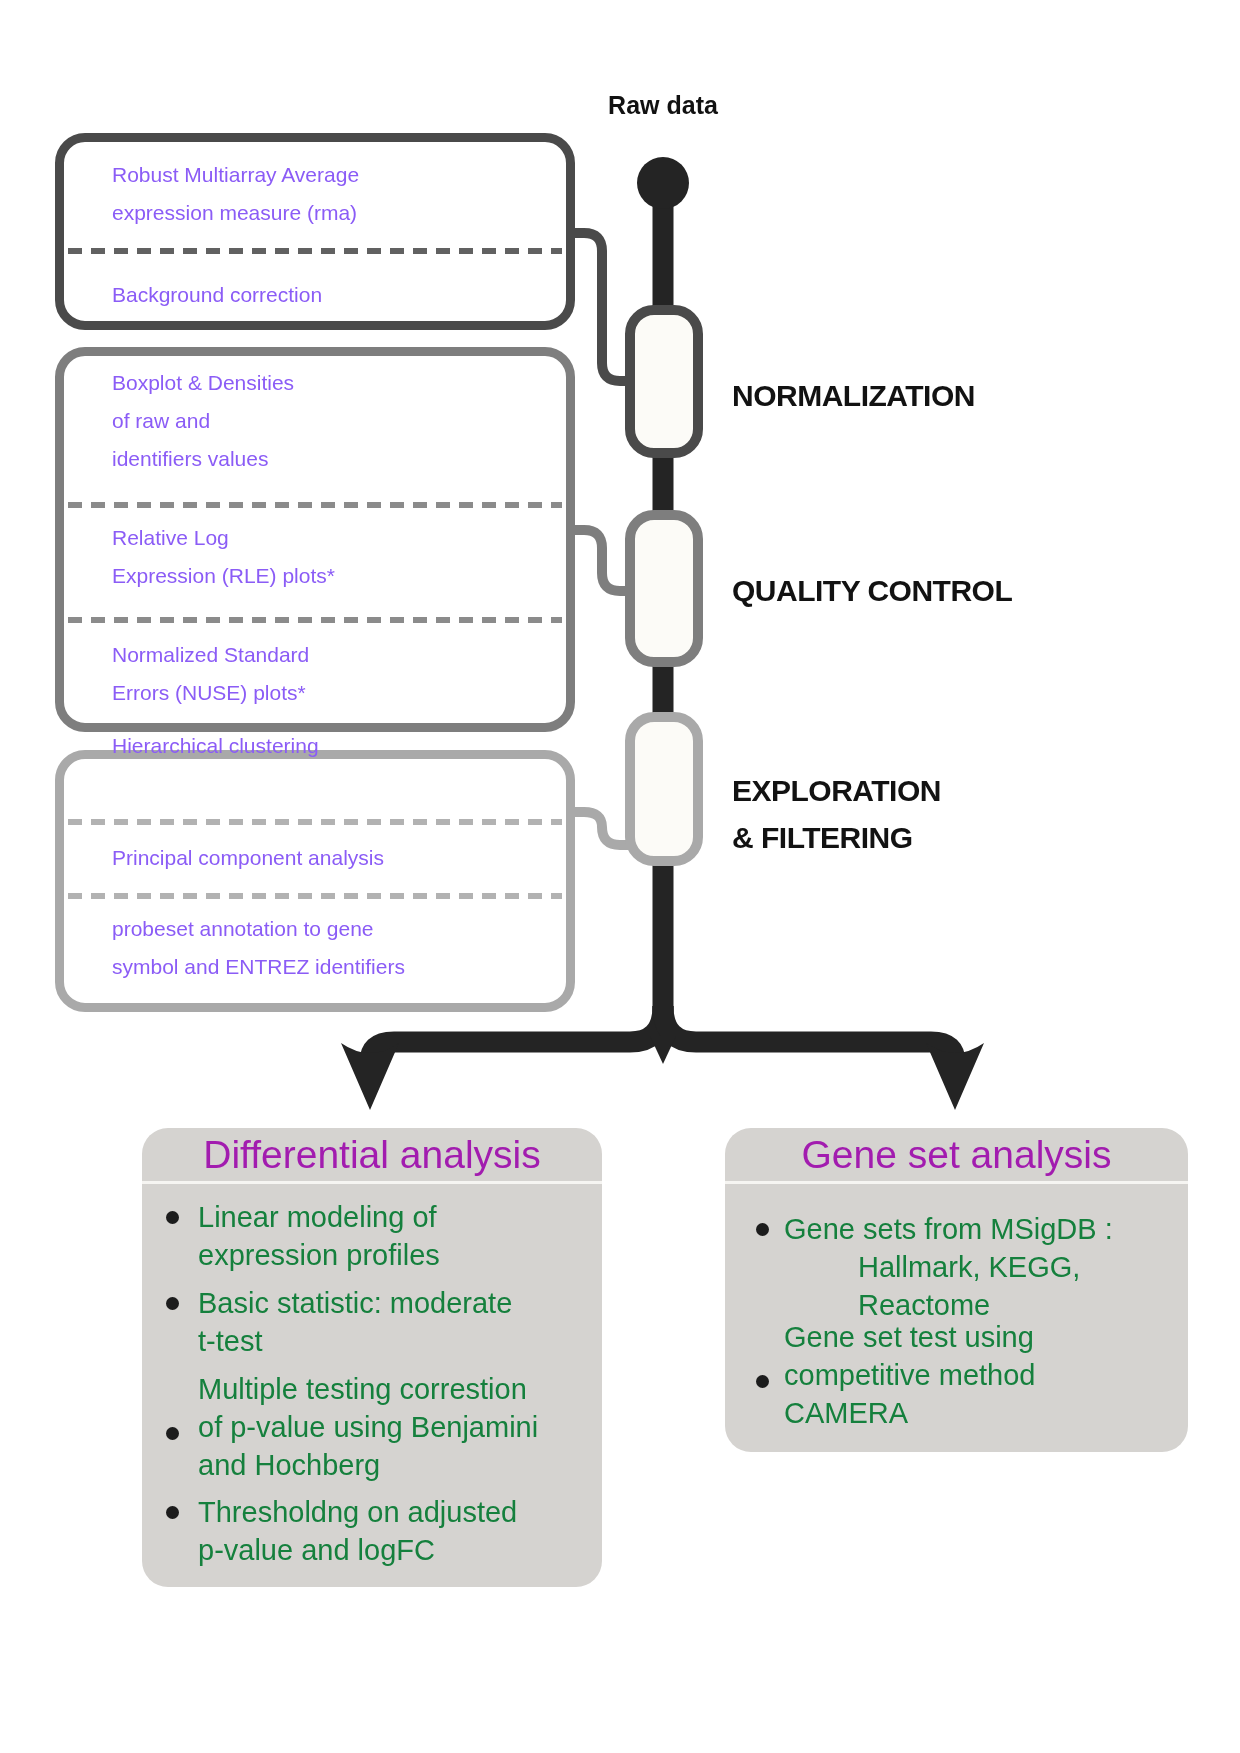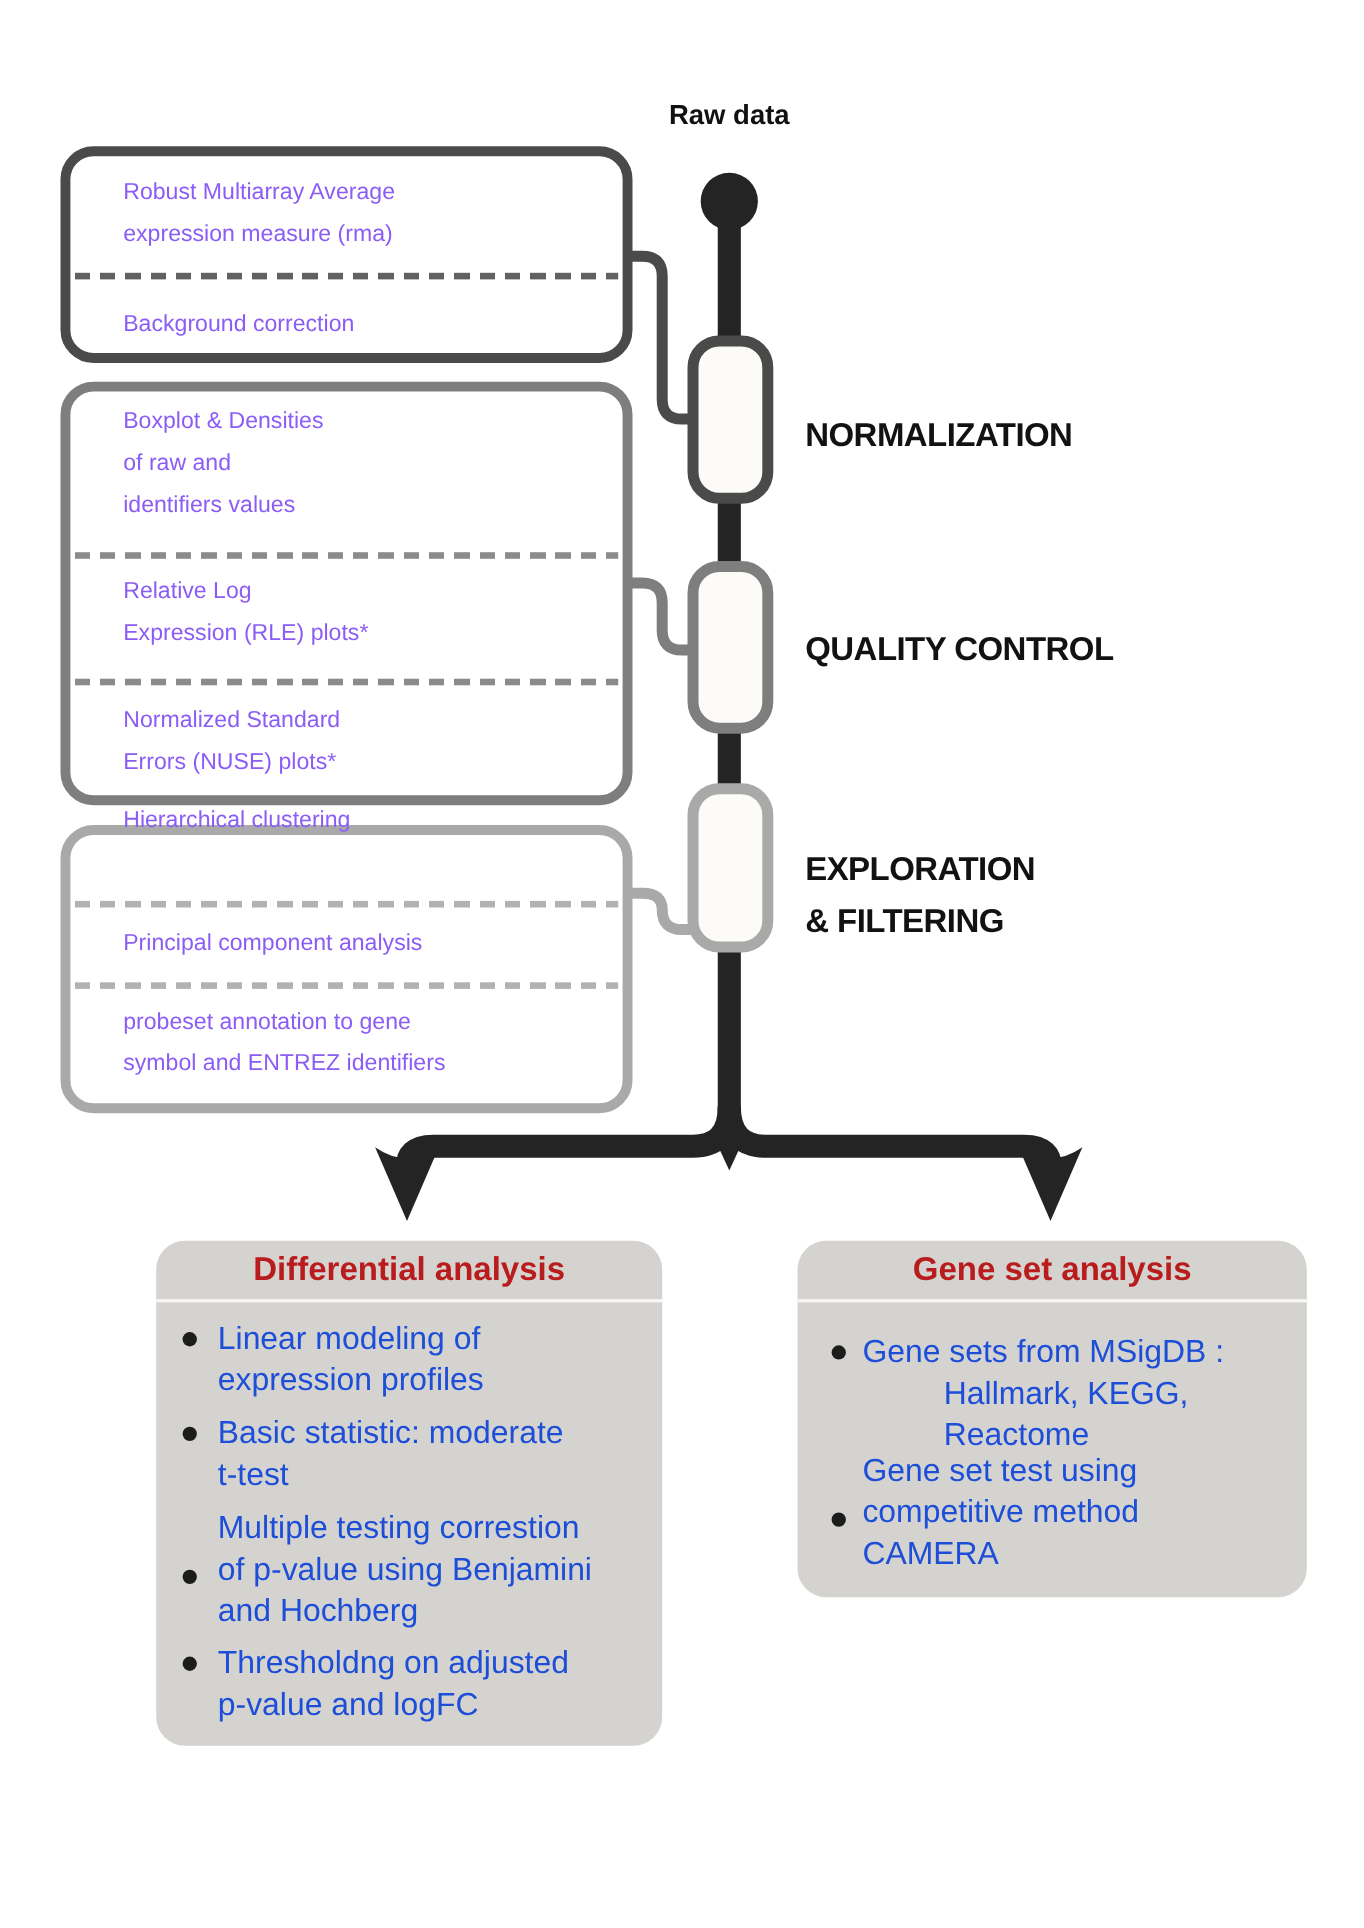--- a/index.html
+++ b/index.html
@@ -42,28 +42,28 @@
   .stage-label.s2{top:576px;line-height:30px;}
   .stage-label.s3{top:767px;line-height:47px;}
 
   
   .result-box{
     position:absolute;box-sizing:border-box;background:#d5d3d0;border-radius:26px;z-index:2;
   }
   .result-box.left{left:142px;top:1128px;width:460px;height:459px;}
   .result-box.right{left:725px;top:1128px;width:463px;height:324px;}
   .result-title{
-    height:53px;line-height:53px;text-align:center;font-size:30px;color:#b91c1c;
-    border-bottom:3px solid #f6f5f2;white-space:nowrap;font-weight:bold;
+    height:53px;line-height:53px;text-align:center;font-size:39px;color:#a21caf;
+    border-bottom:3px solid #f6f5f2;white-space:nowrap;
   }
   .bullet{position:absolute;display:flex;align-items:flex-start;z-index:3;}
   .bullet .dot{
     flex:0 0 auto;width:13px;height:13px;border-radius:50%;background:#1c1c1c;margin-top:13px;
   }
-  .bullet .lines{font-size:29px;line-height:38px;color:#1d4ed8;}
+  .bullet .lines{font-size:29px;line-height:38px;color:#15803d;}
   .bullet .lines div{white-space:nowrap;}
   .bullet .lines div.ind{padding-left:74px;}
   .bullet.lb{left:166px;}
   .bullet.lb .lines{margin-left:19px;}
   .bullet.rb{left:756px;}
   .bullet.rb .lines{margin-left:15px;}
   .bullet.lb1{top:1198px;} .bullet.lb2{top:1284px;} .bullet.lb3{top:1370px;align-items:center;} .bullet.lb4{top:1493px;}
   .bullet.rb1{top:1198px;margin-top:12px;} .bullet.rb2{top:1318px;align-items:center;}
 </style>
 </head>

